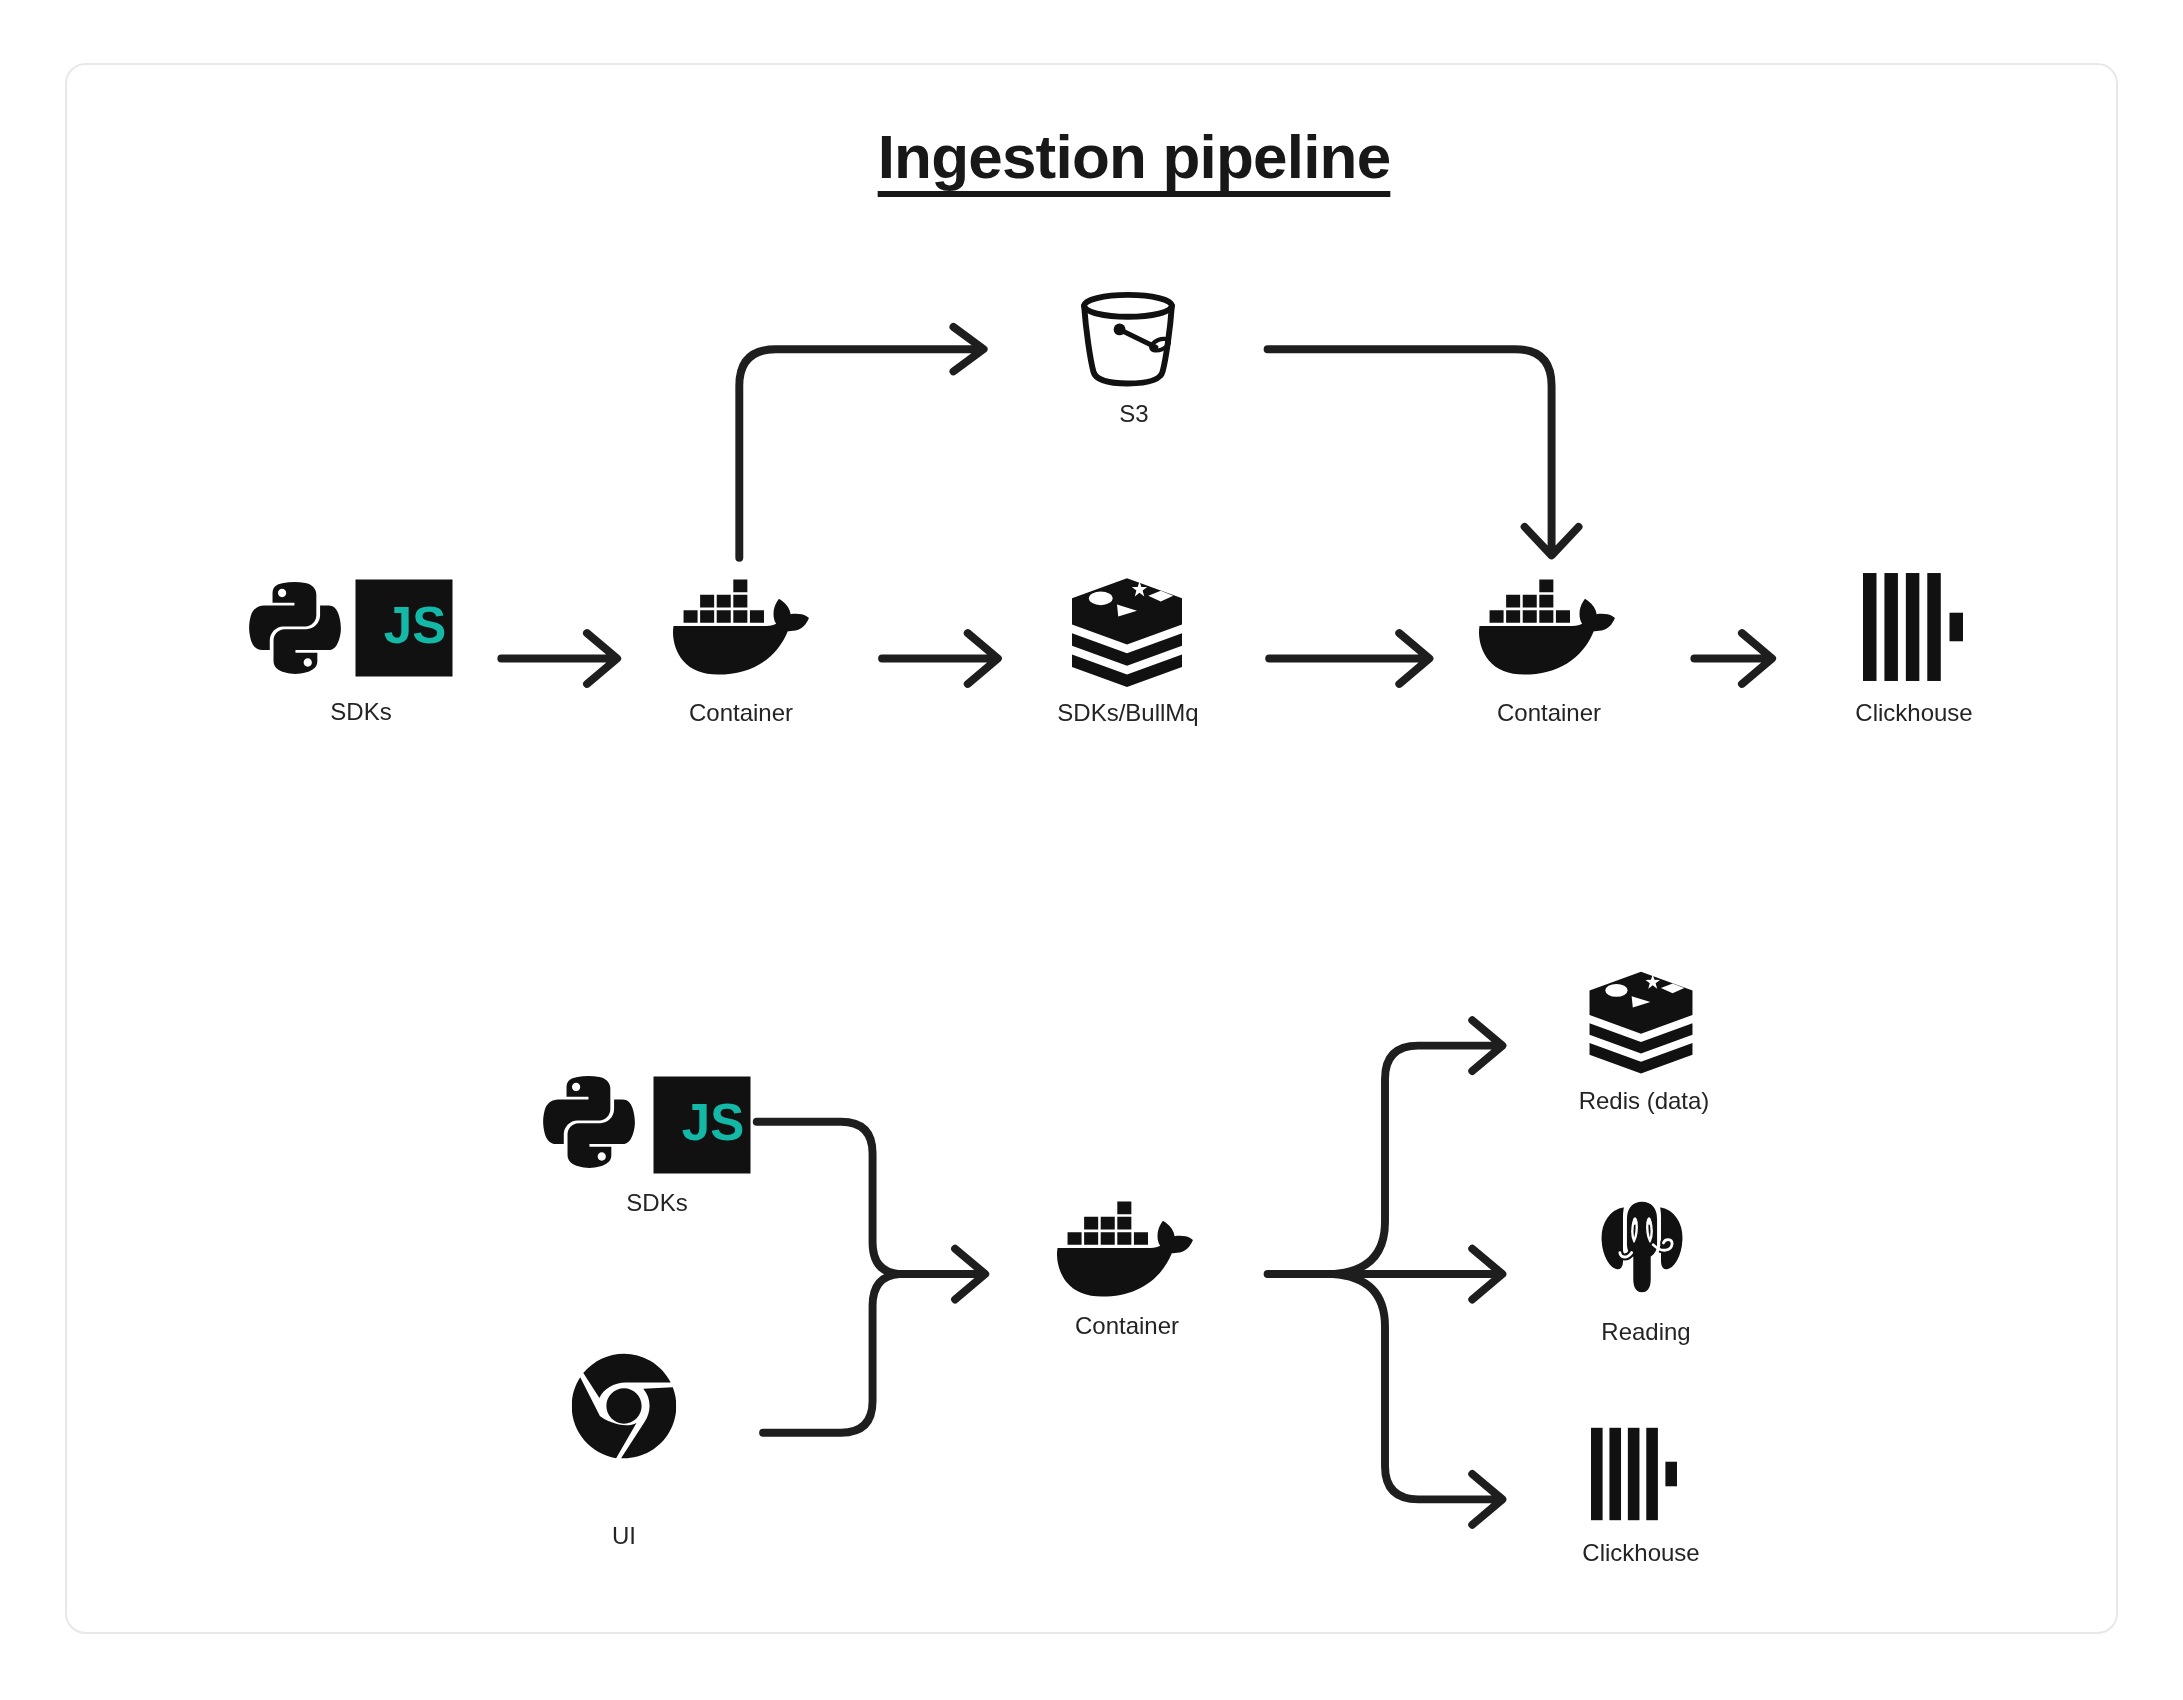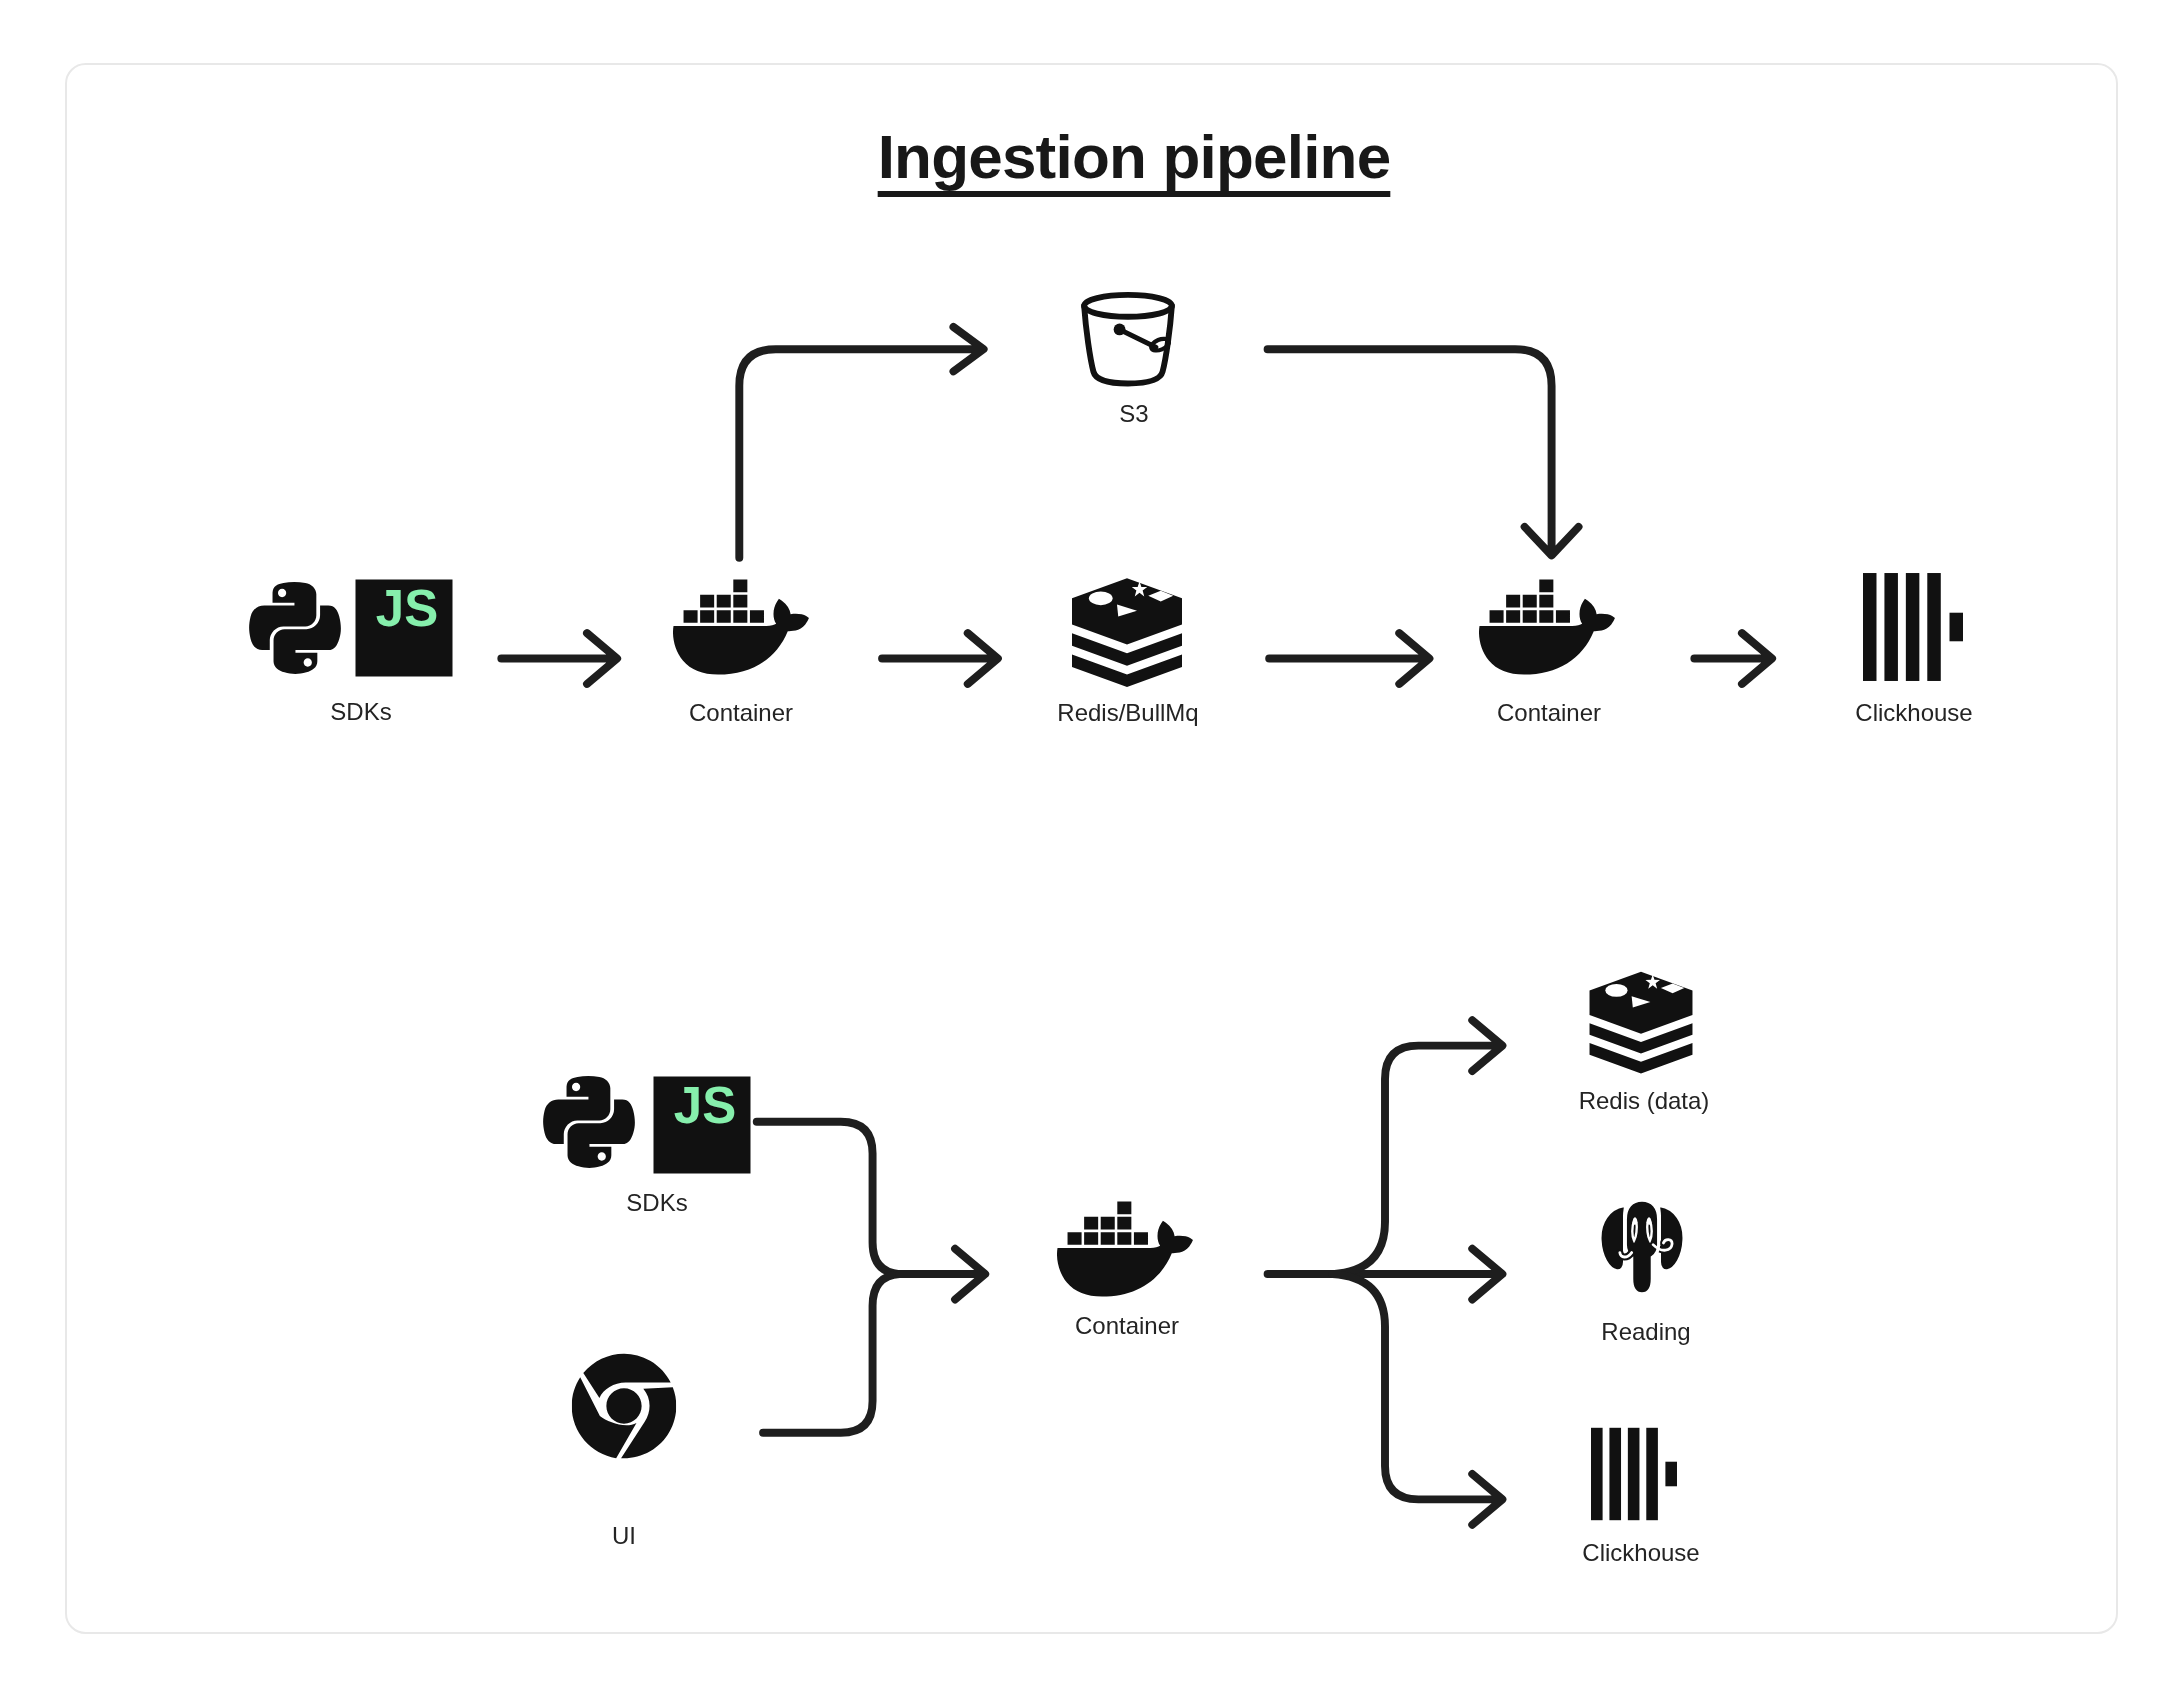--- a/index.html
+++ b/index.html
@@ -19,24 +19,24 @@
     text-underline-offset:12.7px; text-decoration-skip-ink:auto;
     white-space:nowrap;
   }
   .node-label {
     position:absolute; transform:translate(-50%,-50%);
     font-size:24px; color:#242424; white-space:nowrap;
   }
   .icon { position:absolute; transform:translate(-50%,-50%); }
   .js-badge {
     position:absolute; transform:translate(-50%,-50%);
-    background:#111111; color:#86efac;
-    display:flex; align-items:flex-start; justify-content:flex-end;
+    background:#111111; color:#14b8a6;
+    display:flex; align-items:center; justify-content:flex-end;
     font-weight:bold; font-size:51px; line-height:0.82;
-    padding:8px; box-sizing:border-box;
+    padding:0; box-sizing:border-box;
   }
   .js-badge span { margin:0 6.3px 4.8px 0; }
   svg.edges { position:absolute; left:0; top:0; }
   svg.edges path {
     fill:none; stroke:#1e1e1e; stroke-width:10;
     stroke-linecap:round; stroke-linejoin:round;
   }
 </style>
 </head>
 <body>
@@ -130,21 +130,21 @@
   <div class="node-label" style="left:361px; top:712px">SDKs</div>
 
   <svg class="icon" style="left:741px; top:627px; width:136px; height:109px" viewBox="0 0 640 512">
       <use href="#i-docker"></use>
     </svg>
   <div class="node-label" style="left:741px; top:713px">Container</div>
 
   <svg class="icon" style="left:1127px; top:632px; width:125px; height:116px" viewBox="0 0 100 92">
       <use href="#i-redis"></use>
     </svg>
-  <div class="node-label" style="left:1128px; top:713px">Redis/BullMq</div>
+  <div class="node-label" style="left:1128px; top:713px">SDKs/BullMq</div>
 
   <svg class="icon" style="left:1547px; top:627px; width:136px; height:109px" viewBox="0 0 640 512">
       <use href="#i-docker"></use>
     </svg>
   <div class="node-label" style="left:1549px; top:713px">Container</div>
 
   <svg class="icon" style="left:1913px; top:627px; width:100px; height:108px" viewBox="0 0 126 136">
       <use href="#i-clickhouse"></use>
     </svg>
   <div class="node-label" style="left:1914px; top:713px">Clickhouse</div>

